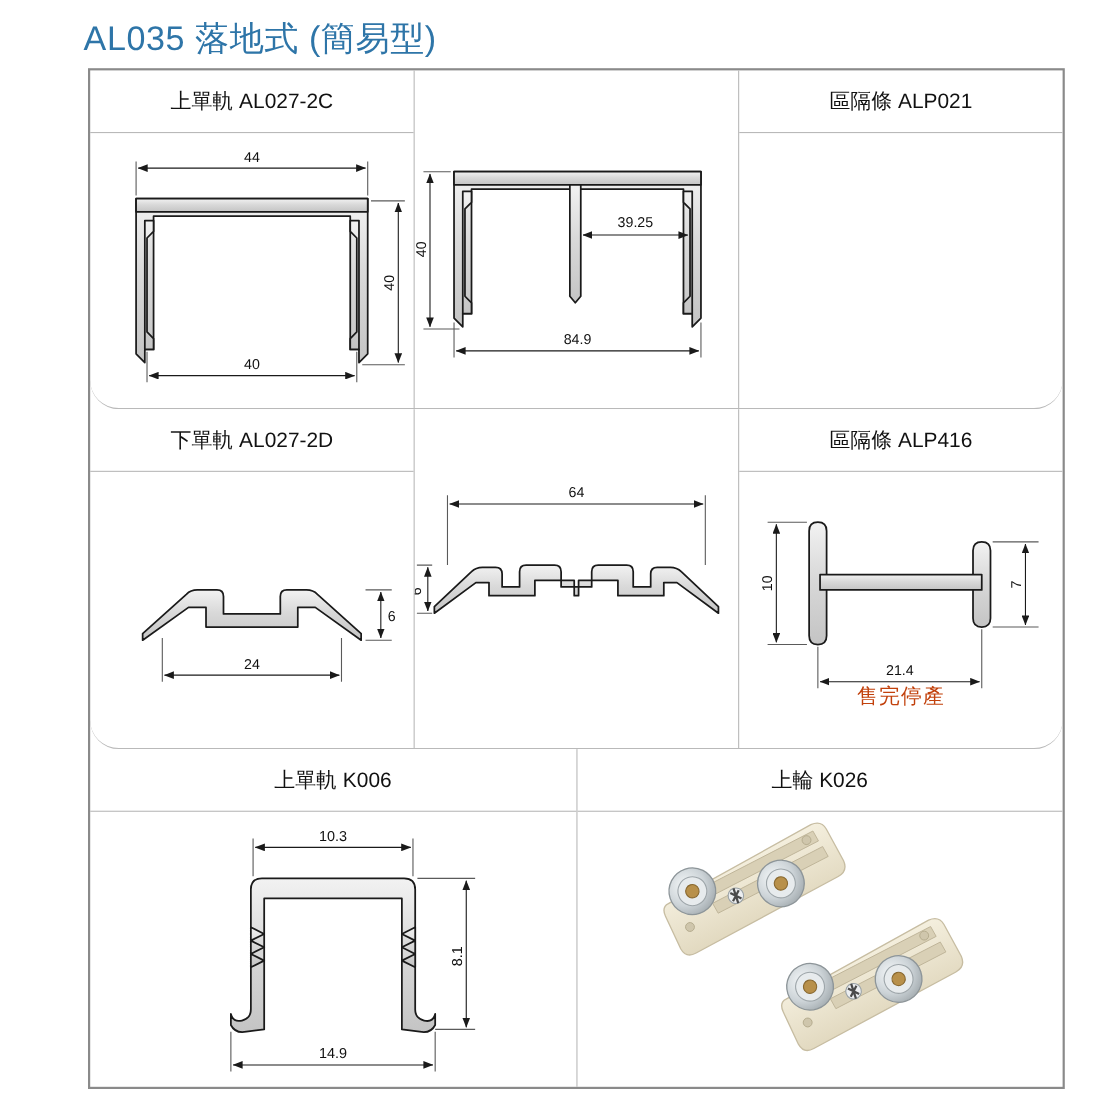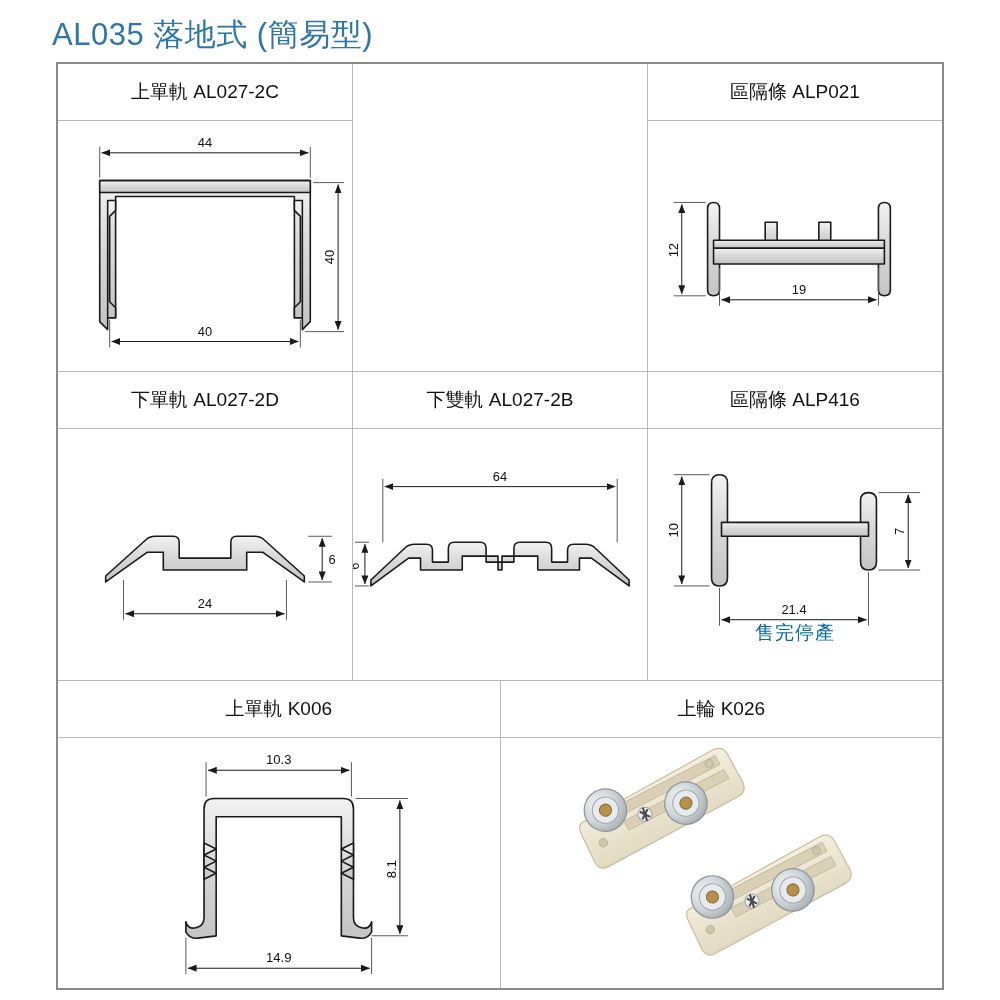--- a/index.html
+++ b/index.html
@@ -1,39 +1,39 @@
 <!DOCTYPE html>
 <html><head>
 <meta charset="utf-8">
 <style>
   html,body{margin:0;padding:0;}
   body{
     width:1000px;height:1000px;background:#ffffff;
     font-family:"Liberation Sans","DejaVu Sans",sans-serif;
     overflow:hidden;
   }
-  .page{position:relative;width:880px;height:1000px;}
+  .page{position:relative;width:880px;height:1000px;margin-left:24px;}
 
   .page-title{
     position:absolute;left:52px;top:14px;
     font-size:31px;font-weight:400;letter-spacing:.5px;
     color:#2e75a8;white-space:nowrap;
   }
 
   .catalog-table{
     position:absolute;left:56px;top:62px;
     width:888px;height:928px;
     border:2px solid #8a8a8a;
     box-sizing:border-box;
     display:flex;flex-direction:column;
     background:#fff;
   }
   .cat-row{
     flex:1 1 0;display:flex;flex-direction:row;
-    border-bottom:1px solid #b9b9b9;min-height:0;
+    border-bottom:1px solid #b9b9b9;min-height:0;border-radius:26px;
   }
   .cat-row:last-child{border-bottom:none;}
   .cat-cell{
     flex:1 1 0;display:flex;flex-direction:column;
     border-right:1px solid #b9b9b9;min-width:0;min-height:0;
   }
   .cat-cell:last-child{border-right:none;}
 
   .cell-header{
     height:56px;flex:0 0 56px;
@@ -42,21 +42,21 @@
     font-size:19px;color:#111;white-space:nowrap;
   }
   .cell-body{
     flex:1 1 auto;position:relative;min-height:0;
     display:flex;justify-content:center;
   }
   .cell-body svg{display:block;width:100%;height:100%;}
 
   .discontinued{
     position:absolute;left:0;right:0;bottom:34px;
-    text-align:center;font-size:19px;color:#0369a1;
+    text-align:center;font-size:19px;color:#c2410c;
     letter-spacing:1px;pointer-events:none;
   }
 
   
   .dim-line{stroke:#1a1a1a;stroke-width:1;fill:none;}
   .ext-line{stroke:#5a5a5a;stroke-width:1;fill:none;}
   .dim-text{font-family:"Liberation Sans",sans-serif;font-size:13px;fill:#111;}
   .prof-out{fill:url(#metalgrad);stroke:#1a1a1a;stroke-width:1.6;
             stroke-linejoin:round;stroke-linecap:round;}
 </style>
@@ -109,47 +109,49 @@
 
             <line class="ext-line" x1="52" y1="198" x2="52" y2="226"></line>
             <line class="ext-line" x1="244" y1="198" x2="244" y2="226"></line>
             <line class="dim-line" x1="54" y1="220" x2="242" y2="220" marker-start="url(#arS)" marker-end="url(#ar)"></line>
             <text class="dim-text" x="148" y="214" text-anchor="middle">40</text>
           </svg>
         </div>
       </div>
 
       <div class="cat-cell">
+        <div class="cell-body">
+          <svg viewBox="0 0 296 248" preserveAspectRatio="xMidYMid meet">
+
+            <path class="prof-out" d="M36,62 L262,62 L262,196 L254,204 L254,192 L246,192 L246,78
+                                      L52,78 L52,192 L44,192 L44,204 L36,196 Z"></path>
+            <path class="prof-out" d="M36,62 L262,62 L262,74 L36,74 Z"></path>
+            <path class="prof-out" d="M44,80 L52,80 L52,90 L46,96 L46,176 L52,182 L52,192 L44,192 Z"></path>
+            <path class="prof-out" d="M254,80 L246,80 L246,90 L252,96 L252,176 L246,182 L246,192 L254,192 Z"></path>
+
+            <path class="prof-out" d="M142,74 L152,74 L152,176 L147,182 L142,176 Z"></path>
+
+            <line class="ext-line" x1="33" y1="62" x2="8" y2="62"></line>
+            <line class="ext-line" x1="41" y1="206" x2="8" y2="206"></line>
+            <line class="dim-line" x1="14" y1="64" x2="14" y2="204" marker-start="url(#arS)" marker-end="url(#ar)"></line>
+            <text class="dim-text" x="10" y="133" text-anchor="middle" transform="rotate(-90 10 133)">40</text>
+
+            <line class="dim-line" x1="154" y1="120" x2="250" y2="120" marker-start="url(#arS)" marker-end="url(#ar)"></line>
+            <text class="dim-text" x="202" y="113" text-anchor="middle">39.25</text>
+
+            <line class="ext-line" x1="36" y1="200" x2="36" y2="232"></line>
+            <line class="ext-line" x1="262" y1="200" x2="262" y2="232"></line>
+            <line class="dim-line" x1="38" y1="226" x2="260" y2="226" marker-start="url(#arS)" marker-end="url(#ar)"></line>
+            <text class="dim-text" x="149" y="220" text-anchor="middle">84.9</text>
+          </svg>
+        </div>
       </div>
 
       <div class="cat-cell">
         <div class="cell-header">區隔條 ALP021</div>
-        <div class="cell-body">
-          <svg viewBox="0 0 296 248" preserveAspectRatio="xMidYMid meet">
-
-            <path class="prof-out" d="M60,86 Q60,80 66,80 Q72,80 72,86 L72,168 Q72,174 66,174 Q60,174 60,168 Z"></path>
-            <path class="prof-out" d="M232,86 Q232,80 238,80 Q244,80 244,86 L244,168 Q244,174 238,174 Q232,174 232,168 Z"></path>
-            <path class="prof-out" d="M66,126 L238,126 L238,142 L66,142 Z"></path>
-
-            <path class="prof-out" d="M118,100 L130,100 L130,126 L118,126 Z"></path>
-            <path class="prof-out" d="M172,100 L184,100 L184,126 L172,126 Z"></path>
-
-            <path class="prof-out" d="M66,118 L238,118 L238,126 L66,126 Z"></path>
-
-            <line class="ext-line" x1="58" y1="80" x2="26" y2="80"></line>
-            <line class="ext-line" x1="58" y1="174" x2="26" y2="174"></line>
-            <line class="dim-line" x1="34" y1="82" x2="34" y2="172" marker-start="url(#arS)" marker-end="url(#ar)"></line>
-            <text class="dim-text" x="30" y="128" text-anchor="middle" transform="rotate(-90 30 128)">12</text>
-
-            <line class="ext-line" x1="72" y1="146" x2="72" y2="184"></line>
-            <line class="ext-line" x1="232" y1="146" x2="232" y2="184"></line>
-            <line class="dim-line" x1="74" y1="178" x2="230" y2="178" marker-start="url(#arS)" marker-end="url(#ar)"></line>
-            <text class="dim-text" x="152" y="172" text-anchor="middle">19</text>
-          </svg>
-        </div>
       </div>
     </div>
 
     <div class="cat-row">
 
       <div class="cat-cell">
         <div class="cell-header">下單軌 AL027-2D</div>
         <div class="cell-body">
           <svg viewBox="0 0 296 248" preserveAspectRatio="xMidYMid meet">
 
@@ -165,21 +167,20 @@
 
             <line class="ext-line" x1="66" y1="150" x2="66" y2="190"></line>
             <line class="ext-line" x1="230" y1="150" x2="230" y2="190"></line>
             <line class="dim-line" x1="68" y1="184" x2="228" y2="184" marker-start="url(#arS)" marker-end="url(#ar)"></line>
             <text class="dim-text" x="148" y="178" text-anchor="middle">24</text>
           </svg>
         </div>
       </div>
 
       <div class="cat-cell">
-        <div class="cell-header">下雙軌 AL027-2B</div>
         <div class="cell-body">
           <svg viewBox="0 0 296 248" preserveAspectRatio="xMidYMid meet">
 
             <path class="prof-out" d="M18,150 L52,118 Q56,114 62,114 L74,114 Q80,114 80,120 L80,132
                                       L96,132 L96,118 Q96,112 102,112 L128,112 Q134,112 134,118 L134,132
                                       L162,132 L162,118 Q162,112 168,112 L194,112 Q200,112 200,118
                                       L200,132 L216,132 L216,120 Q216,114 222,114 L234,114
                                       Q240,114 244,118 L278,150 L278,156 L240,128 L228,128 L228,140
                                       L186,140 L186,126 L150,126 L150,140 L146,140 L146,126 L110,126
                                       L110,140 L68,140 L68,128 L56,128 L18,156 Z"></path>

